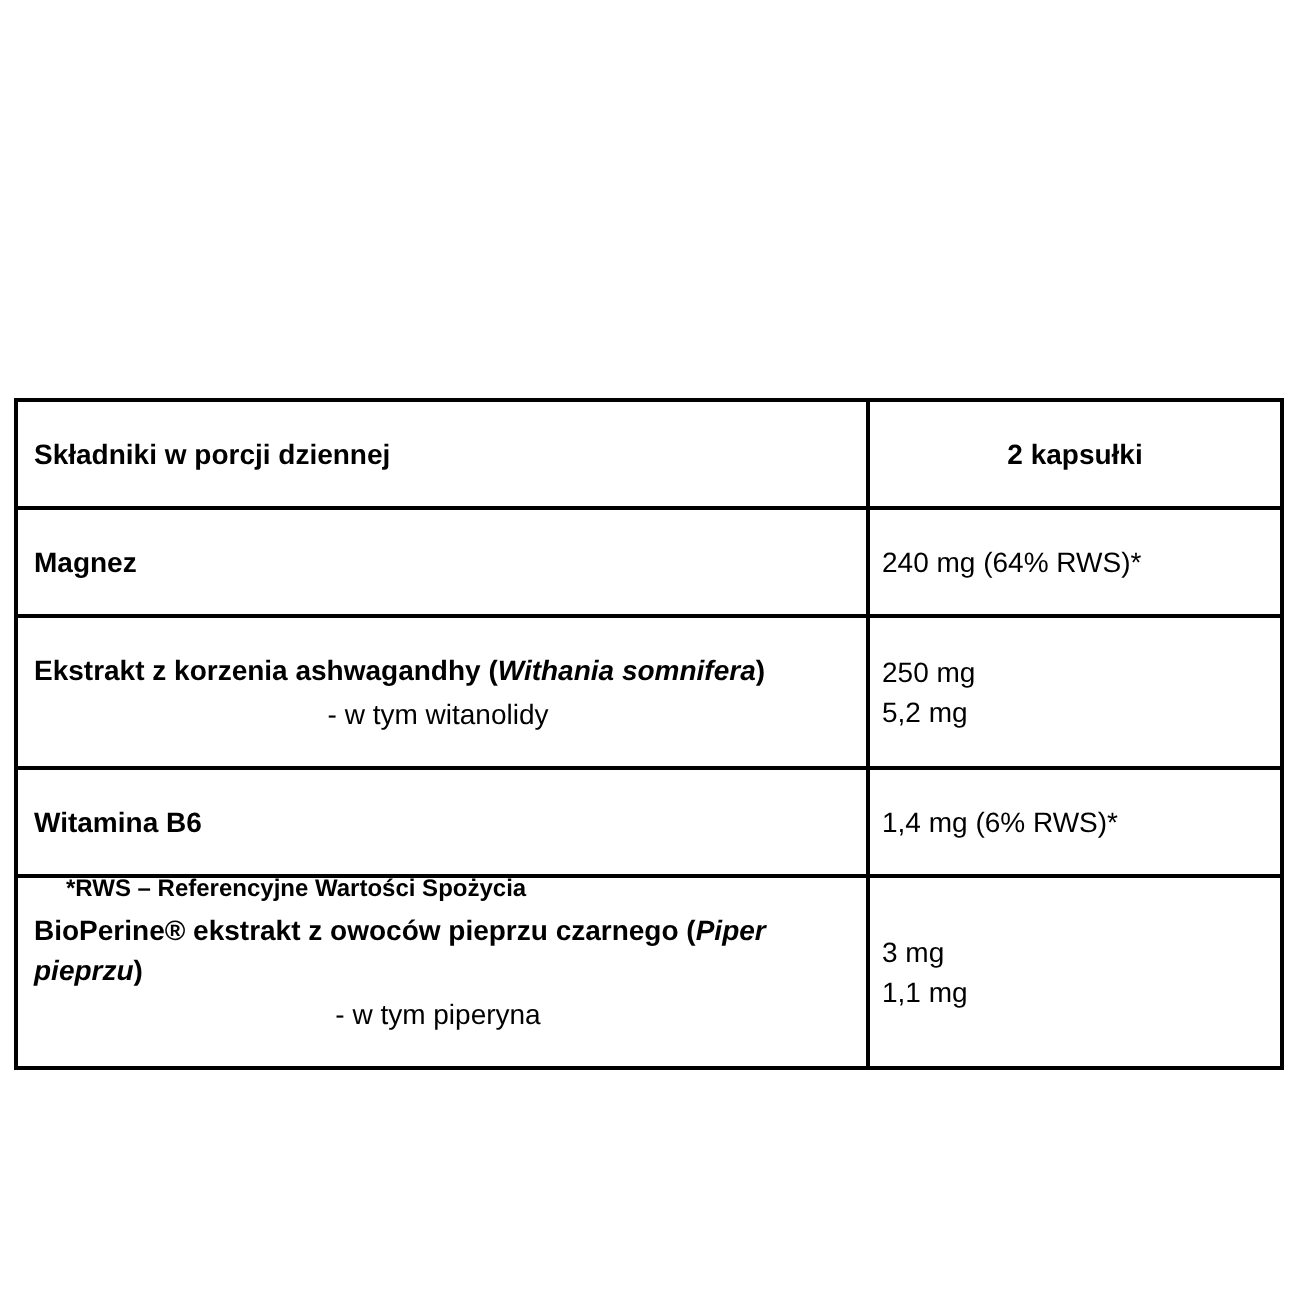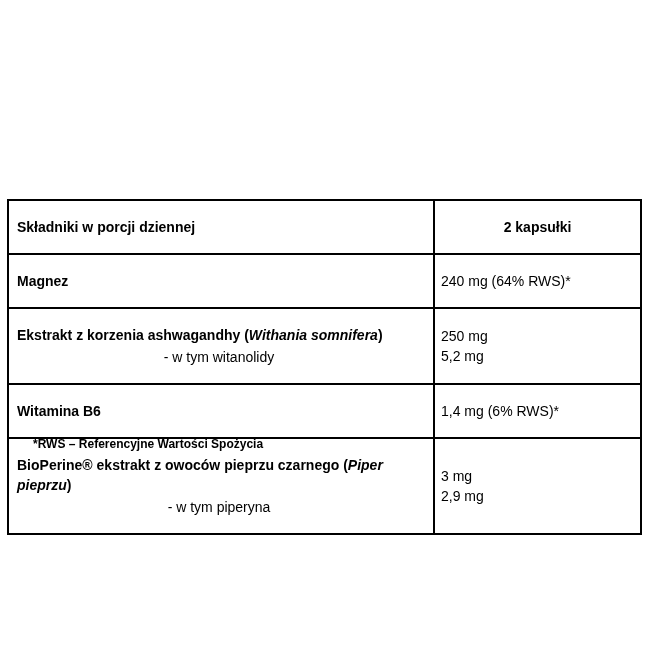--- a/index.html
+++ b/index.html
@@ -122,20 +122,20 @@
         </td>
       </tr>
 
       <tr class="r-bioperine">
         <td class="cell-ing">
           <div class="name-line"><span>BioPerine® ekstrakt z owoców pieprzu czarnego (</span><span class="latin">Piper</span><br><span class="latin">pieprzu</span><span>)</span></div>
           <div class="sub-line">- w tym piperyna</div>
         </td>
         <td class="cell-amt">
           <div>3 mg</div>
-          <div>2,9 mg</div>
+          <div>1,1 mg</div>
         </td>
       </tr>
     </tbody>
   </table>
 </div>
 
 <div class="footnote">*RWS – Referencyjne Wartości Spożycia</div>
 
 </body></html>

